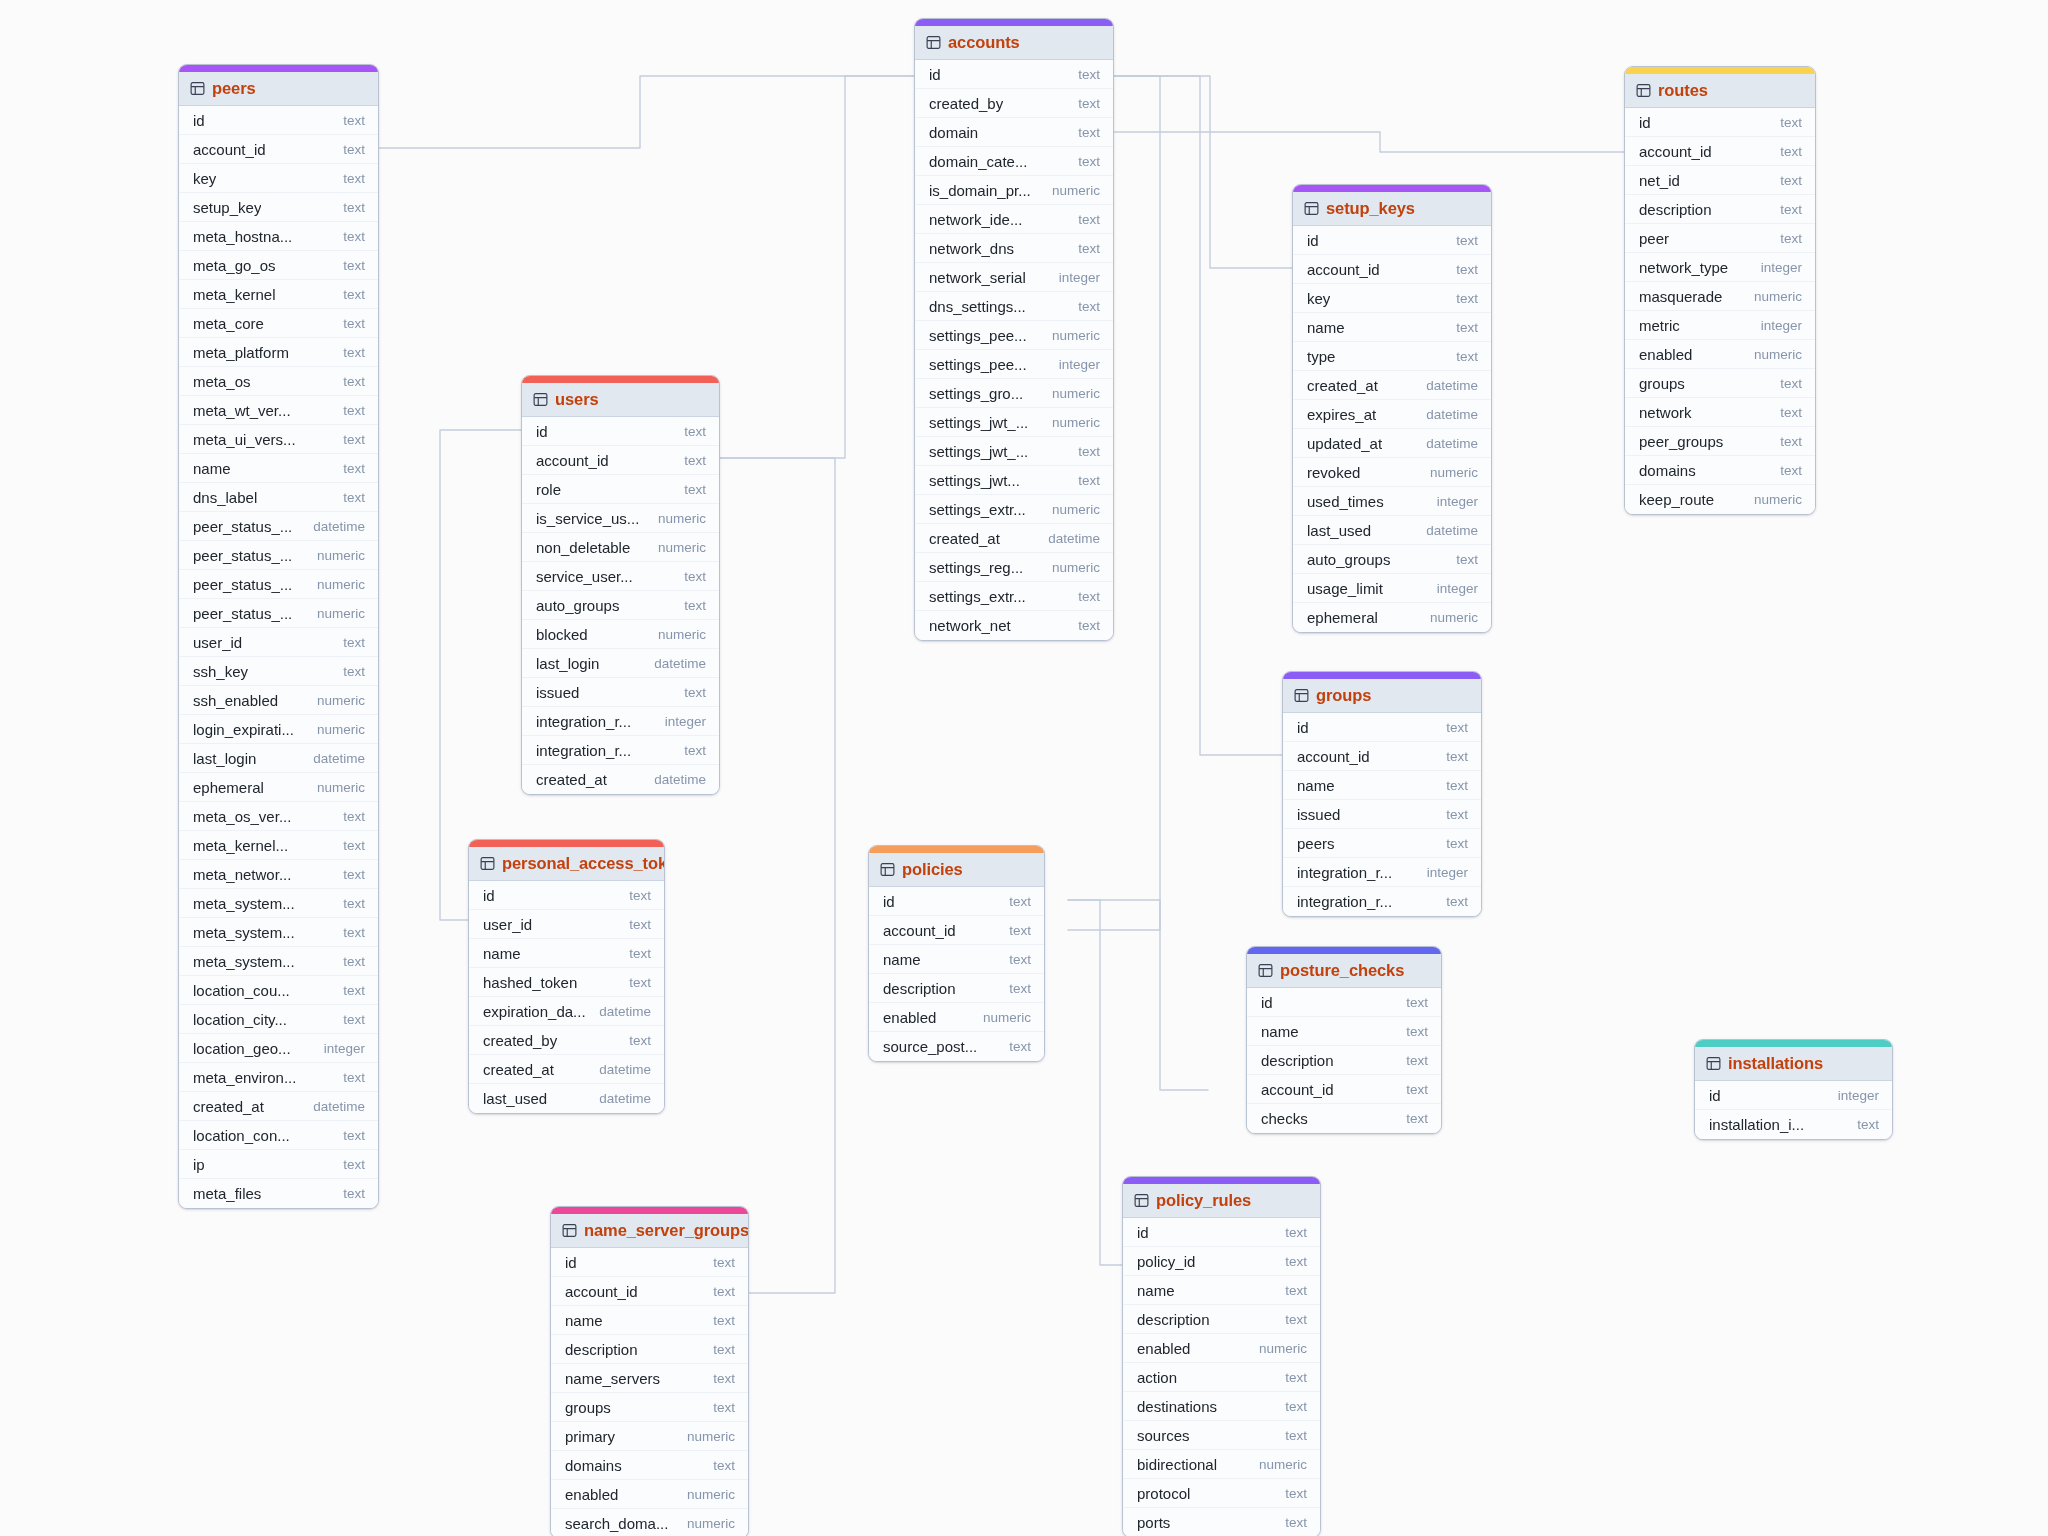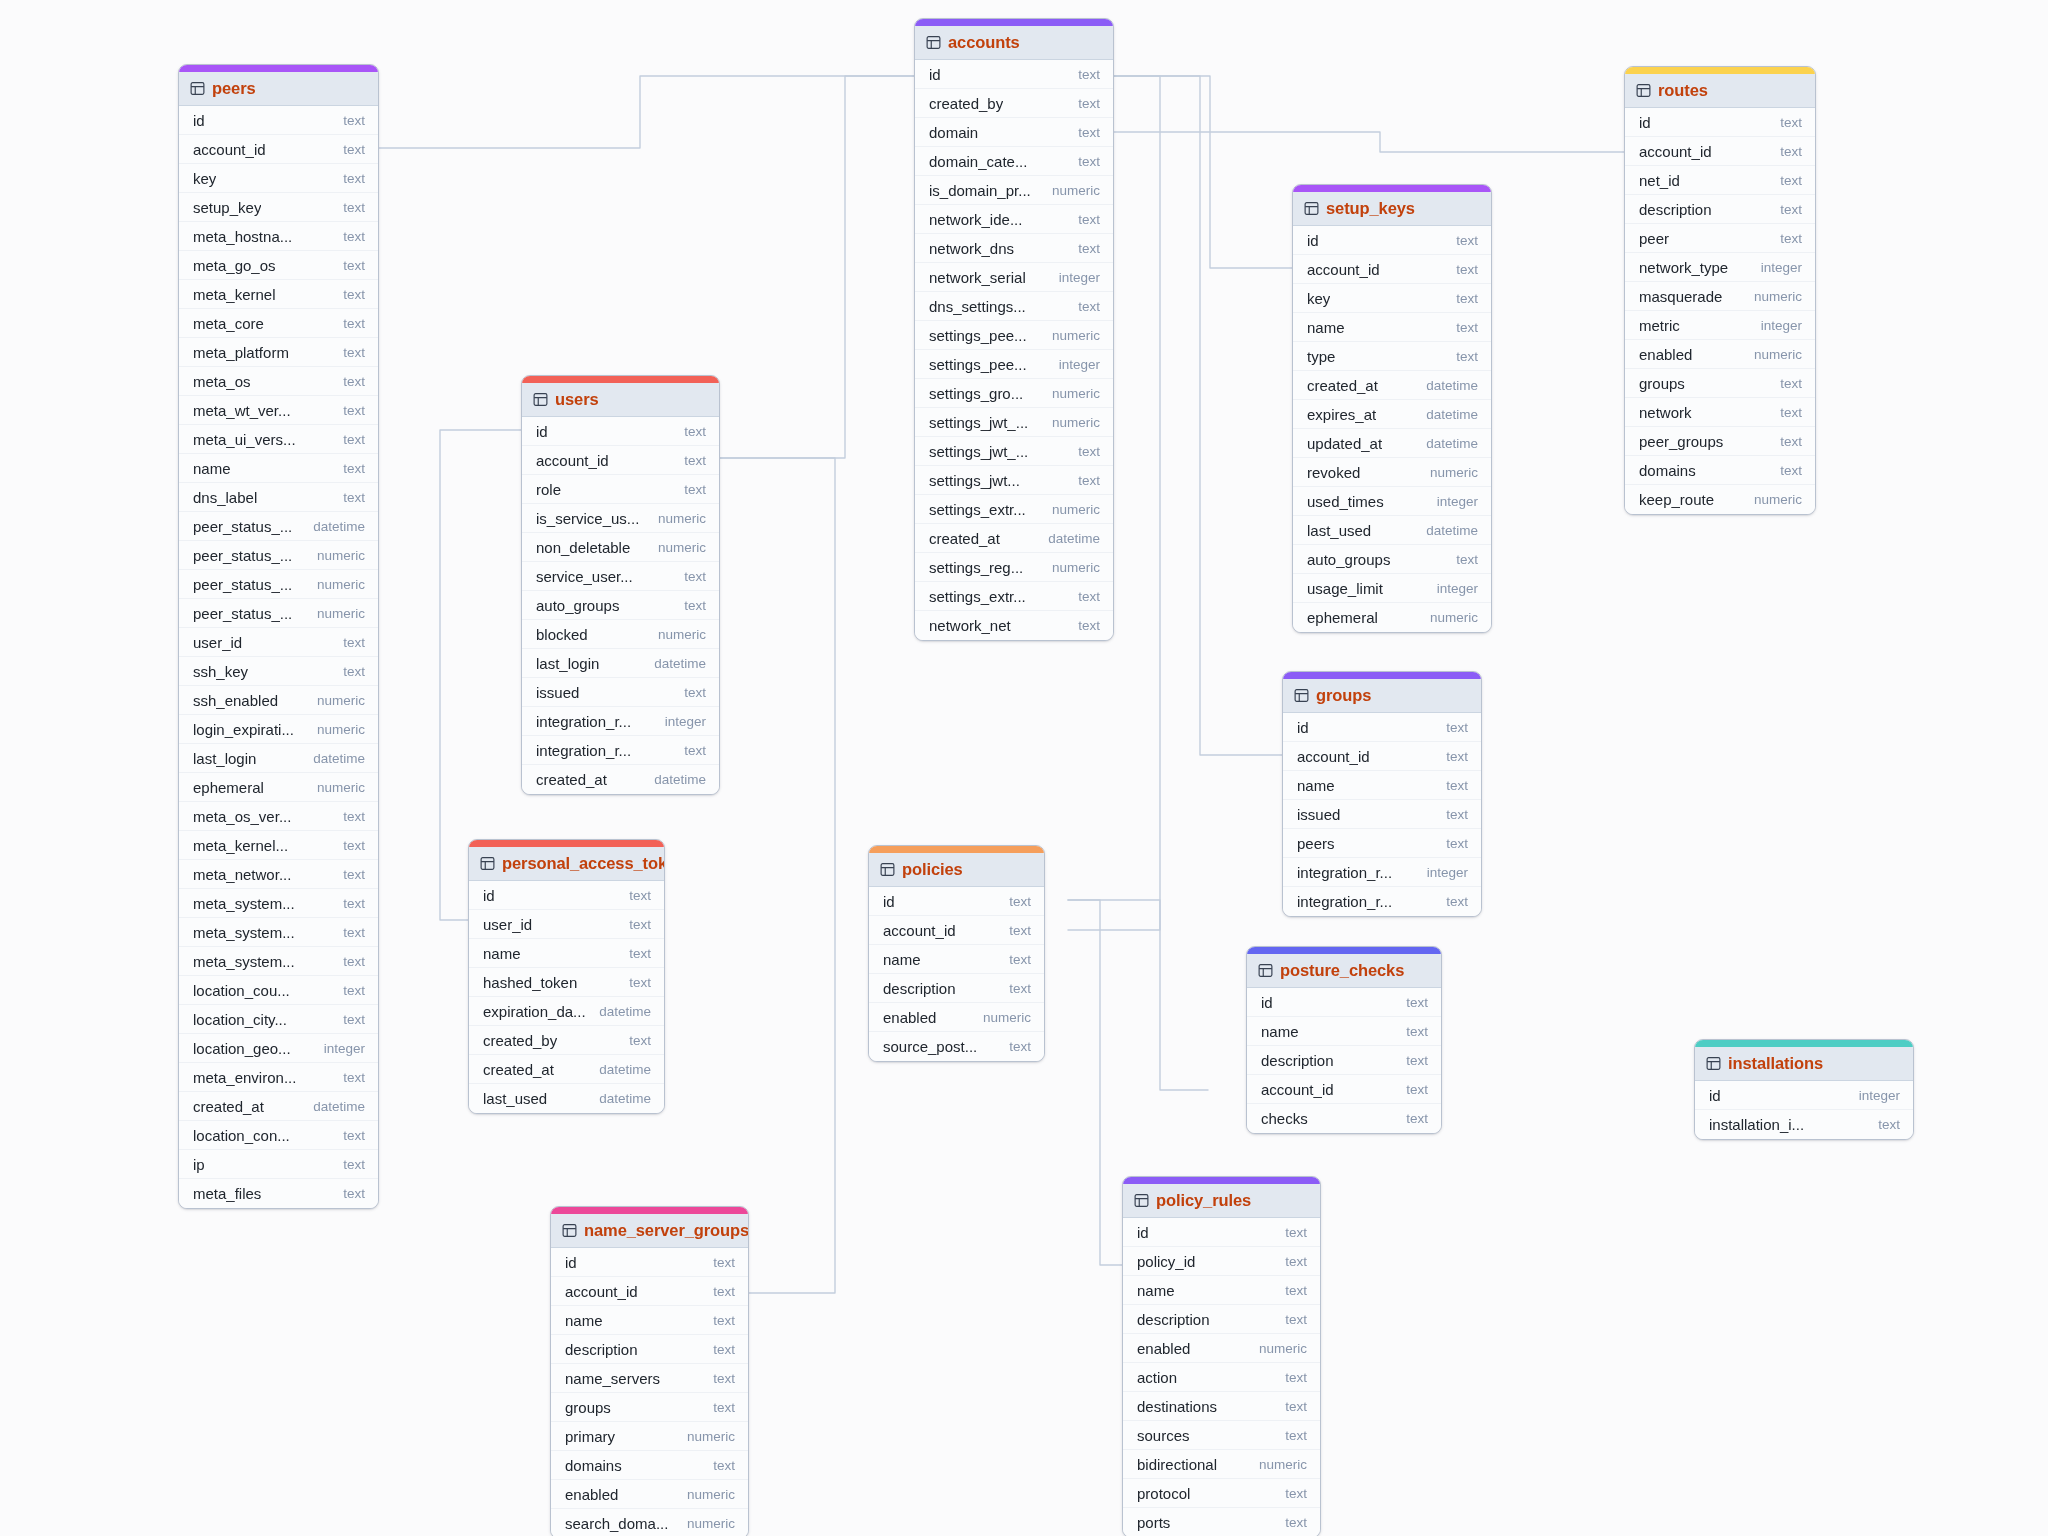--- a/index.html
+++ b/index.html
@@ -693,21 +693,21 @@
       </div>
       <div class="col-row">
         <span class="col-name">account_id</span>
         <span class="col-type">text</span>
       </div>
       <div class="col-row">
         <span class="col-name">checks</span>
         <span class="col-type">text</span>
       </div>
     </div>
-    <div class="table-card" style="left: 1694px; top: 1039px; width: 220px;">
+    <div class="table-card" style="left: 1694px; top: 1039px; width: 199px;">
       <div class="accent-bar" style="background: rgb(78, 205, 196);"></div>
       <div class="table-header">
         <svg viewBox="0 0 16 16" class="tbl-icon">
           <rect x="1.2" y="1.8" width="13.6" height="12.4" rx="1.6" fill="none" stroke="#384252" stroke-width="1.25"></rect>
           <path d="M1.2 6.0 H14.8" stroke="#384252" stroke-width="1.25" fill="none"></path>
           <path d="M5.6 6.0 V14.2" stroke="#384252" stroke-width="1.25" fill="none"></path>
         </svg>
         <span class="table-title">installations</span>
       </div>
       <div class="col-row">

